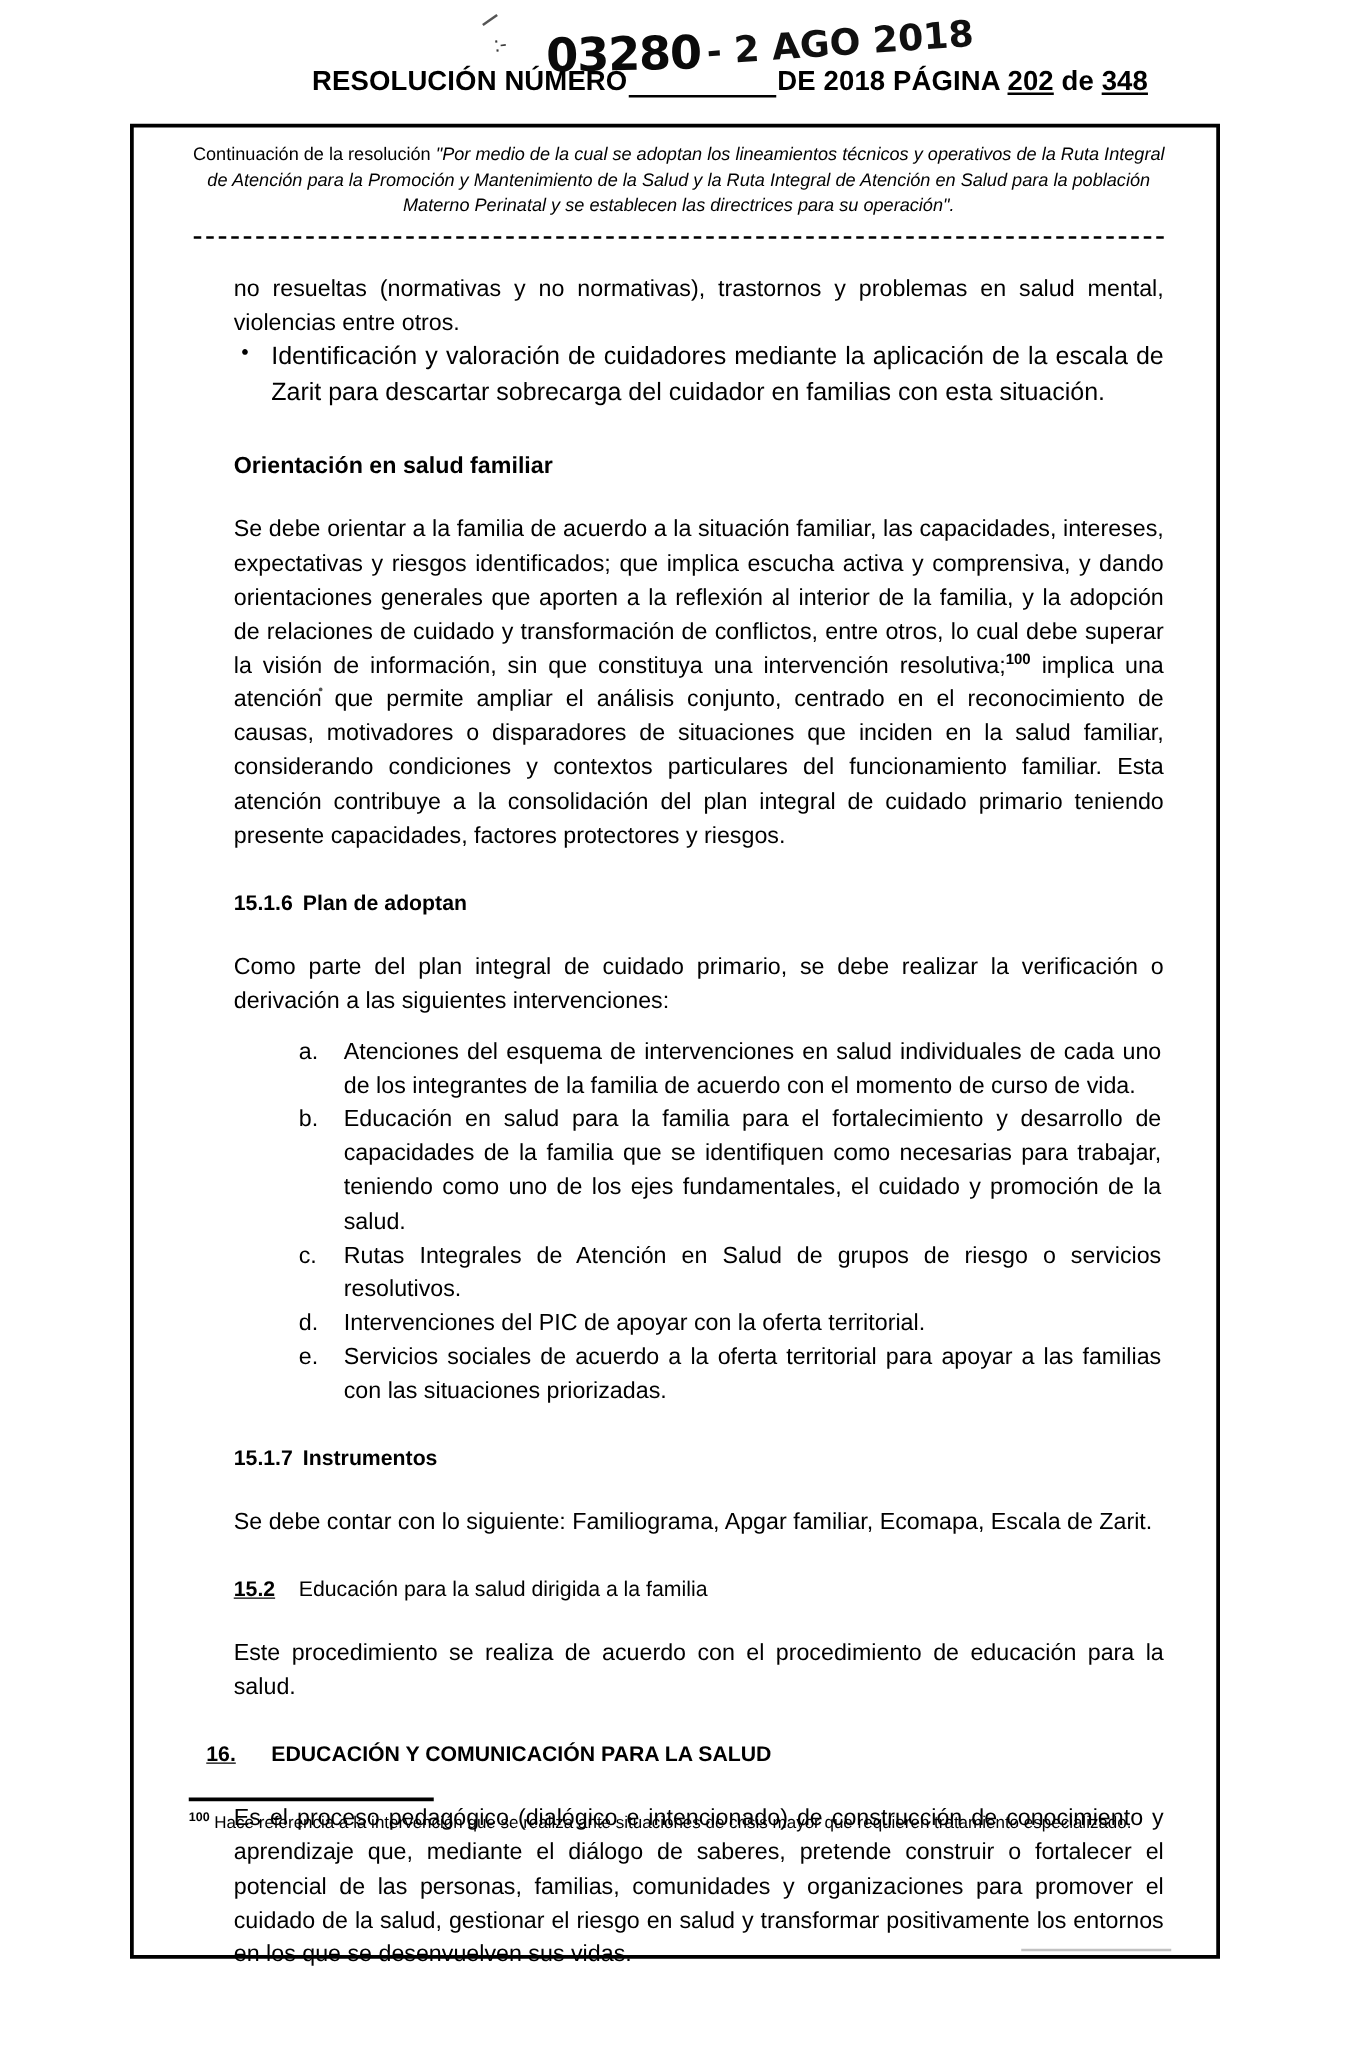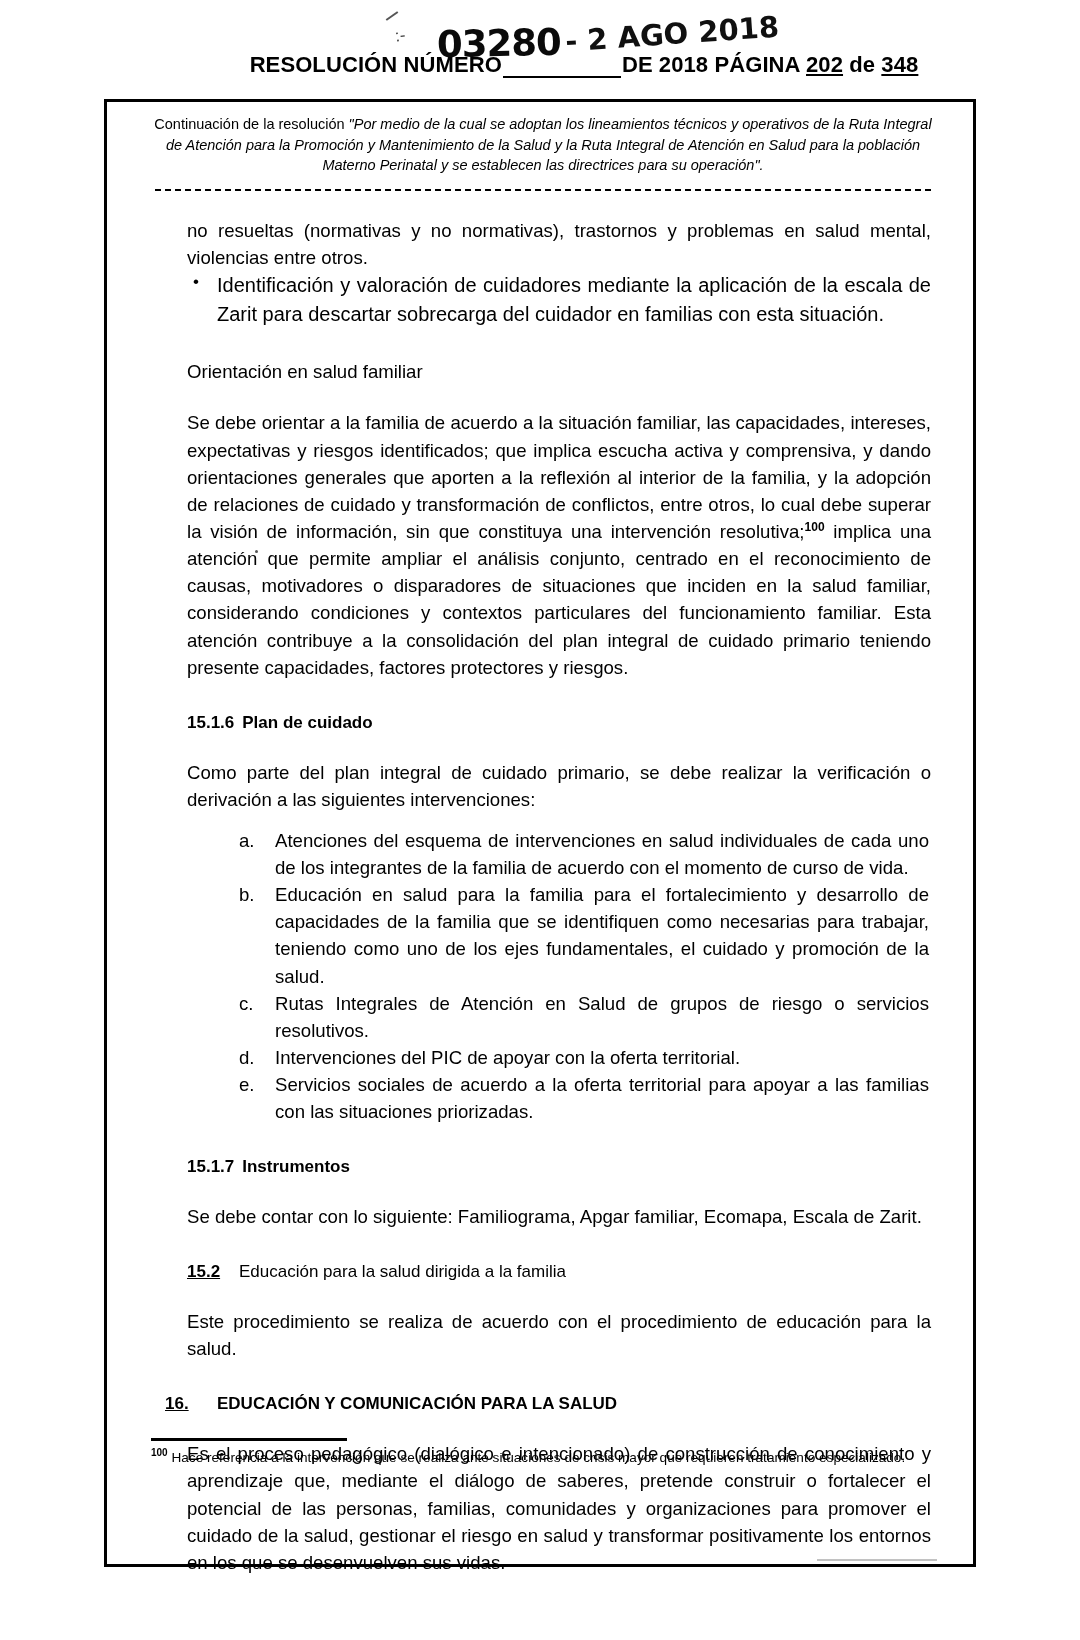--- a/index.html
+++ b/index.html
@@ -140,21 +140,21 @@
     line-height: 1.46;
     text-align: justify;
     text-justify: inter-word;
   }
   .gap-sm { height: 14px; }
   .gap-md { height: 24px; }
   .gap-lg { height: 30px; }
 
   h3.heading {
     font-size: 18.6px;
-    font-weight: normal;
+    font-weight: bold;
     margin: 0;
     line-height: 1.4;
   }
 
   .numbered-heading {
     font-size: 17px;
     font-weight: bold;
     margin: 0;
     line-height: 1.4;
     display: flex;
@@ -296,21 +296,21 @@
 
       <div class="gap-lg"></div>
       <h3 class="heading">Orientación en salud familiar</h3>
 
       <div class="gap-md"></div>
       <p class="para"><span>Se debe orientar a la familia de acuerdo a la situación familiar, las capacidades, intereses, expectativas y riesgos identificados; que implica escucha activa y comprensiva, y dando orientaciones generales que aporten a la reflexión al interior de la familia, y la adopción de relaciones de cuidado y transformación de conflictos, entre otros, lo cual debe superar la visión de información, sin que constituya una intervención resolutiva;</span><span class="sup-note">100</span><span> implica una atención que permite ampliar el análisis conjunto, centrado en el reconocimiento de causas, motivadores o disparadores de situaciones que inciden en la salud familiar, considerando condiciones y contextos particulares del funcionamiento familiar. Esta atención contribuye a la consolidación del plan integral de cuidado primario teniendo presente capacidades, factores protectores y riesgos.</span></p>
 
       <div class="gap-lg"></div>
       <div class="numbered-heading">
         <span class="num">15.1.6</span>
-        <span>Plan de cuidado</span>
+        <span>Plan de adoptan</span>
       </div>
 
       <div class="gap-md"></div>
       <p class="para">Como parte del plan integral de cuidado primario, se debe realizar la verificación o derivación a las siguientes intervenciones:</p>
 
       <div class="gap-sm"></div>
       <ol class="letters">
         <li><span class="ltr">a.</span><span>Atenciones del esquema de intervenciones en salud individuales de cada uno de los integrantes de la familia de acuerdo con el momento de curso de vida.</span></li>
         <li><span class="ltr">b.</span><span>Educación en salud para la familia para el fortalecimiento y desarrollo de capacidades de la familia que se identifiquen como necesarias para trabajar, teniendo como uno de los ejes fundamentales, el cuidado y promoción de la salud.</span></li>
         <li><span class="ltr">c.</span><span>Rutas Integrales de Atención en Salud de grupos de riesgo o servicios resolutivos.</span></li>

